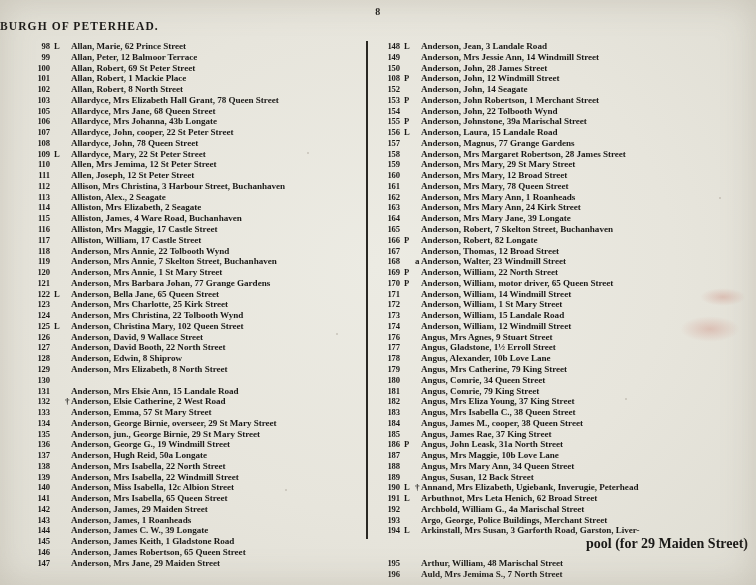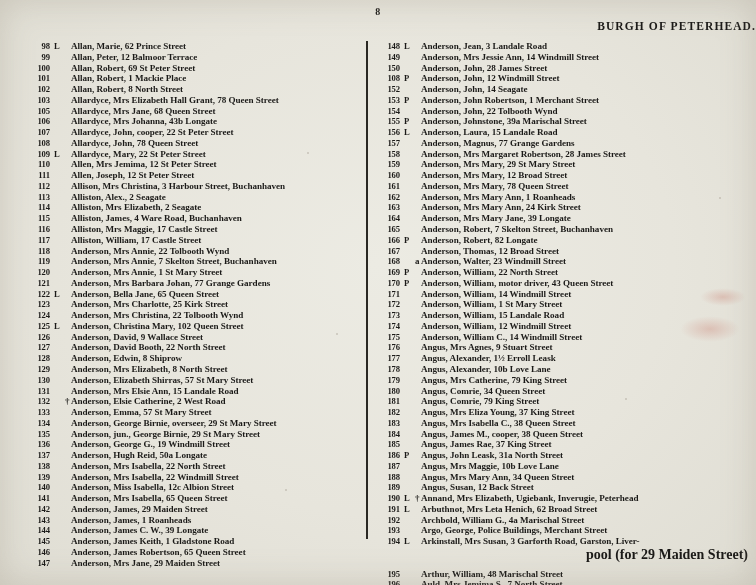--- a/index.html
+++ b/index.html
@@ -33,21 +33,21 @@
     text-align: center;
     font-size: 10px;
     font-weight: bold;
     letter-spacing: .4px;
   }
   .page-title {
     position: absolute;
     top: 20px;
     left: 0;
     width: 756px;
-    text-align: right;
+    text-align: left;
     font-size: 11.5px;
     font-weight: bold;
     letter-spacing: 1.1px;
   }
 
   
   .columns {
     position: absolute;
     top: 41px;
     left: 0;
@@ -275,21 +275,20 @@
         <div class="entry">
           <span class="num">128</span>
           <span class="name">Anderson, Edwin, 8 Shiprow</span>
         </div>
         <div class="entry">
           <span class="num">129</span>
           <span class="name">Anderson, Mrs Elizabeth, 8 North Street</span>
         </div>
         <div class="entry">
           <span class="num">130</span>
-          <span class="name">Anderson, Elizabeth Shirras, 57 St Mary Street</span>
         </div>
         <div class="entry">
           <span class="num">131</span>
           <span class="name">Anderson, Mrs Elsie Ann, 15 Landale Road</span>
         </div>
         <div class="entry">
           <span class="num">132</span>
           <span class="dagger">†</span>
           <span class="name nudge" style="left: 45px;">Anderson, Elsie Catherine, 2 West Road</span>
         </div>
@@ -447,49 +446,45 @@
           <span class="name nudge" style="left: 45px;">Anderson, Walter, 23 Windmill Street</span>
         </div>
         <div class="entry">
           <span class="num">169</span>
           <span class="qual">P</span>
           <span class="name">Anderson, William, 22 North Street</span>
         </div>
         <div class="entry">
           <span class="num">170</span>
           <span class="qual">P</span>
-          <span class="name">Anderson, William, motor driver, 43 Queen Street</span>
+          <span class="name">Anderson, William, motor driver, 65 Queen Street</span>
         </div>
         <div class="entry">
           <span class="num">171</span>
           <span class="name">Anderson, William, 14 Windmill Street</span>
         </div>
         <div class="entry">
           <span class="num">172</span>
           <span class="name">Anderson, William, 1 St Mary Street</span>
         </div>
         <div class="entry">
           <span class="num">173</span>
           <span class="name">Anderson, William, 15 Landale Road</span>
         </div>
         <div class="entry">
           <span class="num">174</span>
           <span class="name">Anderson, William, 12 Windmill Street</span>
         </div>
         <div class="entry">
-          <span class="num">175</span>
-          <span class="name">Anderson, William C., 14 Windmill Street</span>
-        </div>
-        <div class="entry">
           <span class="num">176</span>
           <span class="name">Angus, Mrs Agnes, 9 Stuart Street</span>
         </div>
         <div class="entry">
           <span class="num">177</span>
-          <span class="name">Angus, Alexander, 1½ Erroll Leask</span>
+          <span class="name">Angus, Gladstone, 1½ Erroll Street</span>
         </div>
         <div class="entry">
           <span class="num">178</span>
           <span class="name">Angus, Alexander, 10b Love Lane</span>
         </div>
         <div class="entry">
           <span class="num">179</span>
           <span class="name">Angus, Mrs Catherine, 79 King Street</span>
         </div>
         <div class="entry">

